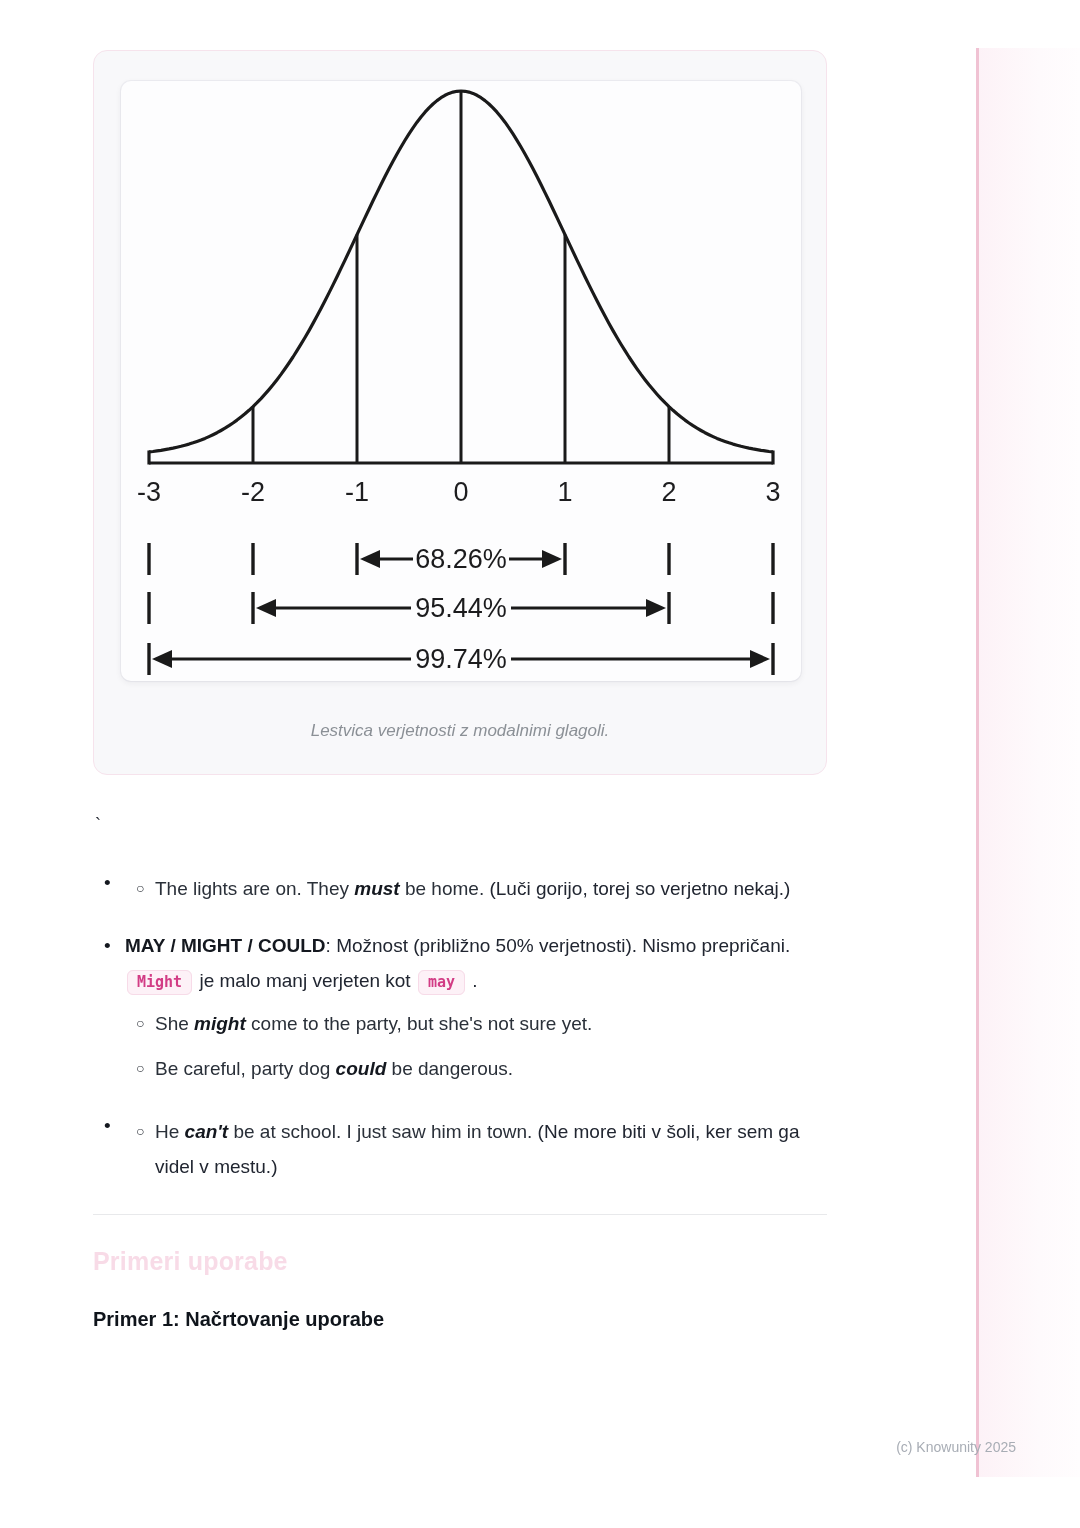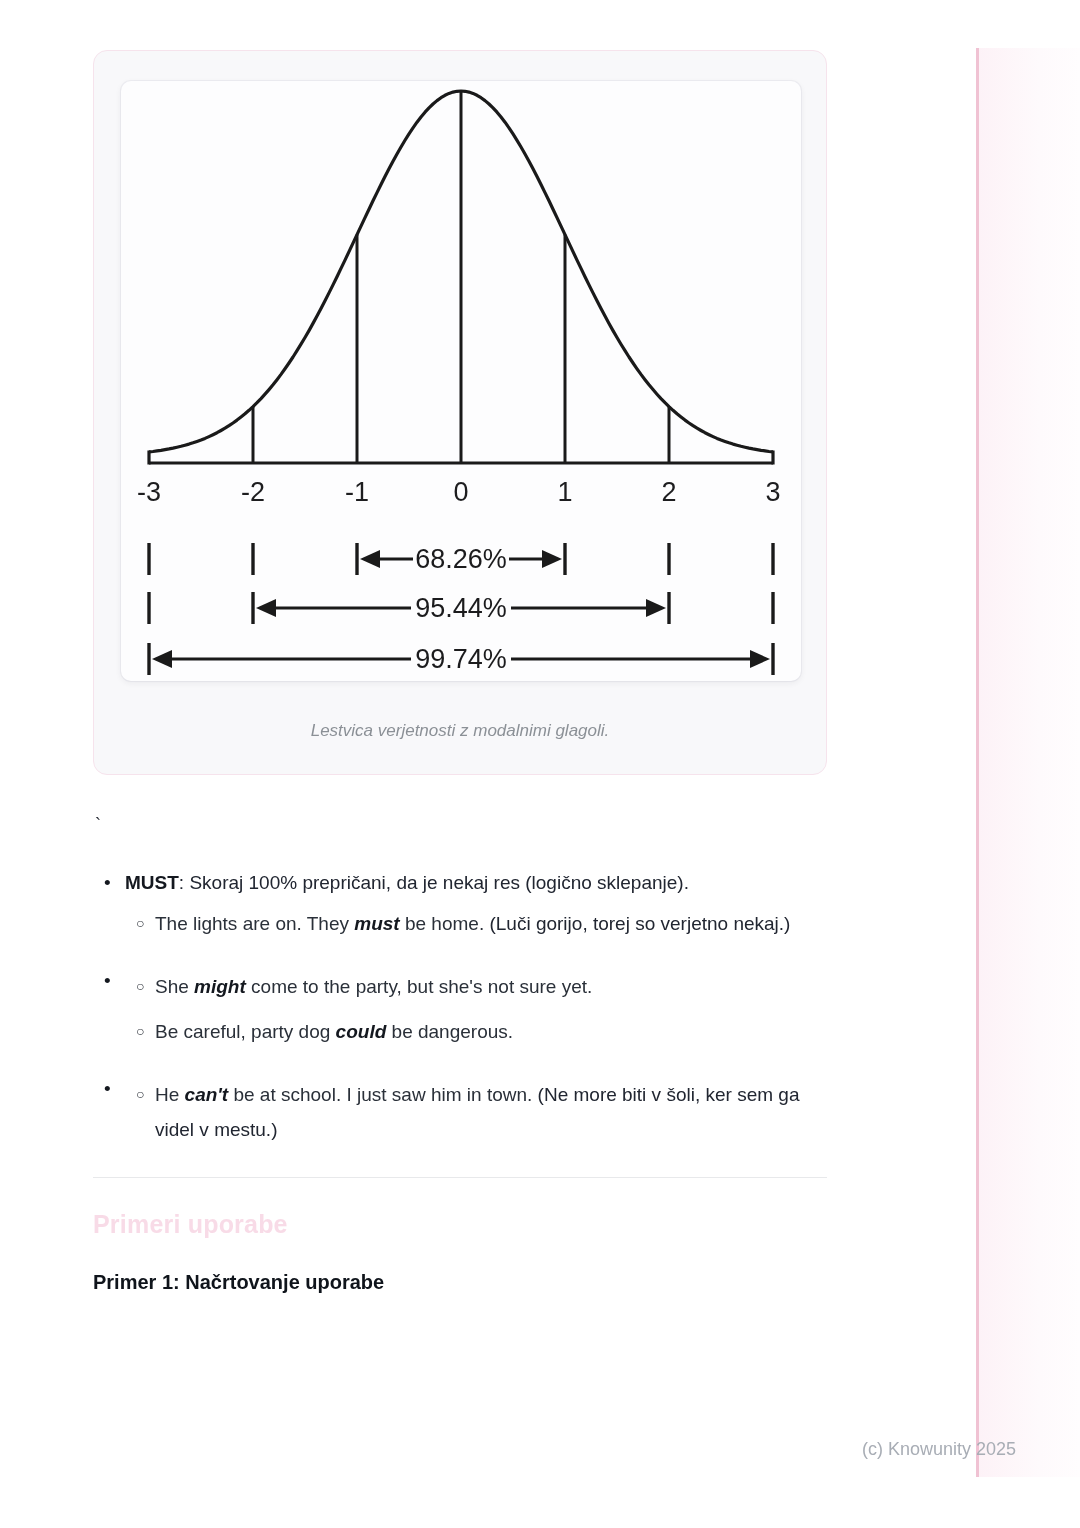--- a/index.html
+++ b/index.html
@@ -40,21 +40,21 @@
   .code { font-family:"DejaVu Sans Mono", monospace; font-size:15px; font-weight:600;
     color:#d23c85; background:#fdf1f7; border:1px solid #f7dbe8; border-radius:6px;
     padding:2px 9px 3px 9px; margin:0 2px; white-space:nowrap; }
 
   .divider { margin-top:30px; border:none; border-top:1px solid #e8e9eb; }
 
   .section-heading { margin-top:32px; font-size:25px; font-weight:bold; color:#f8dbe7;
     letter-spacing:.2px; }
   .sub-heading { margin-top:32px; font-size:20px; font-weight:bold; color:#0f141b; }
 
-  .copyright { position:absolute; top:1439px; right:64px; font-size:18px;
+  .copyright { position:absolute; top:1439px; right:64px; font-size:14px;
     color:#a8adb5; z-index:5; }
 </style>
 </head>
 <body>
 
 <div class="right-rail"></div>
 
 <div class="content">
 
   <div class="figure-card">
@@ -131,31 +131,31 @@
     <div class="figure-caption">Lestvica verjetnosti z modalnimi glagoli.</div>
   </div>
 
   <div class="stray">`</div>
 
   <div class="blist">
 
     <div class="blt">
       <span class="mk">•</span>
       <div class="btxt">
-        <div><span class="b">MUST</span><span>: Skoraj 100% prepričani, da je nekaj res (logično sklepanje).</span></div>
         <div class="sub">
           <span class="mk">○</span>
           <div class="stxt"><span class="i">The lights are on. They </span><span class="bi">must</span><span class="i"> be home.</span><span> (Luči gorijo, torej so verjetno nekaj.)</span></div>
         </div>
       </div>
     </div>
 
     <div class="blt">
       <span class="mk">•</span>
       <div class="btxt">
+        <div><span class="b">MAY / MIGHT / COULD</span><span>: Možnost (približno 50% verjetnosti). Nismo prepričani. </span><span class="code">Might</span><span> je malo manj verjeten kot </span><span class="code">may</span><span> .</span></div>
         <div class="sub">
           <span class="mk">○</span>
           <div class="stxt"><span class="i">She </span><span class="bi">might</span><span class="i"> come to the party, but she's not sure yet.</span></div>
         </div>
         <div class="sub" style="margin-top:10px;">
           <span class="mk">○</span>
           <div class="stxt"><span class="i">Be careful, party dog </span><span class="bi">could</span><span class="i"> be dangerous.</span></div>
         </div>
       </div>
     </div>

